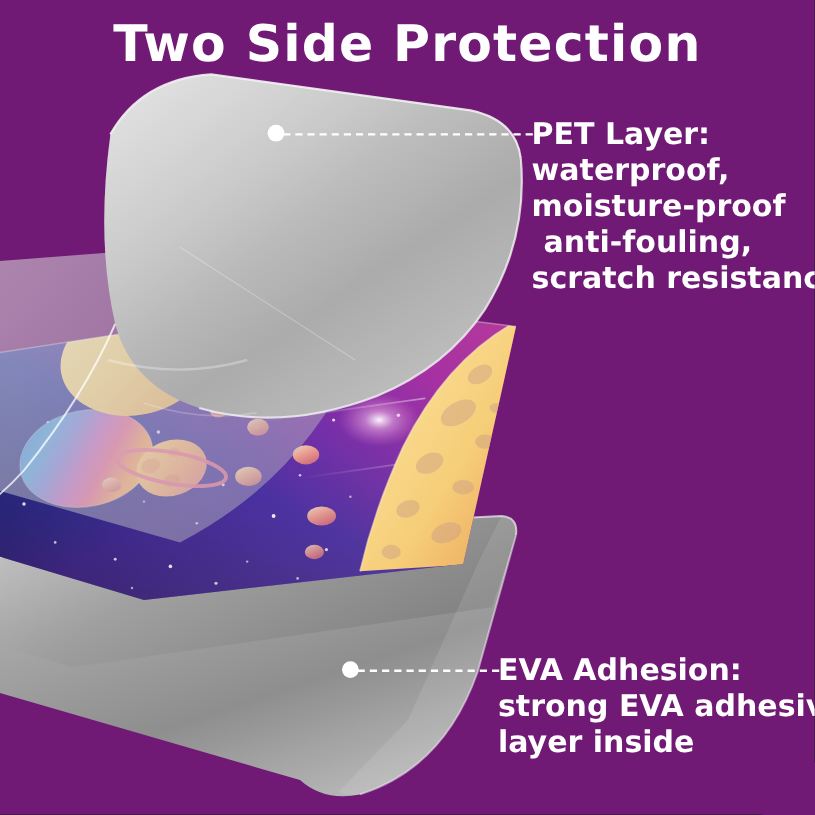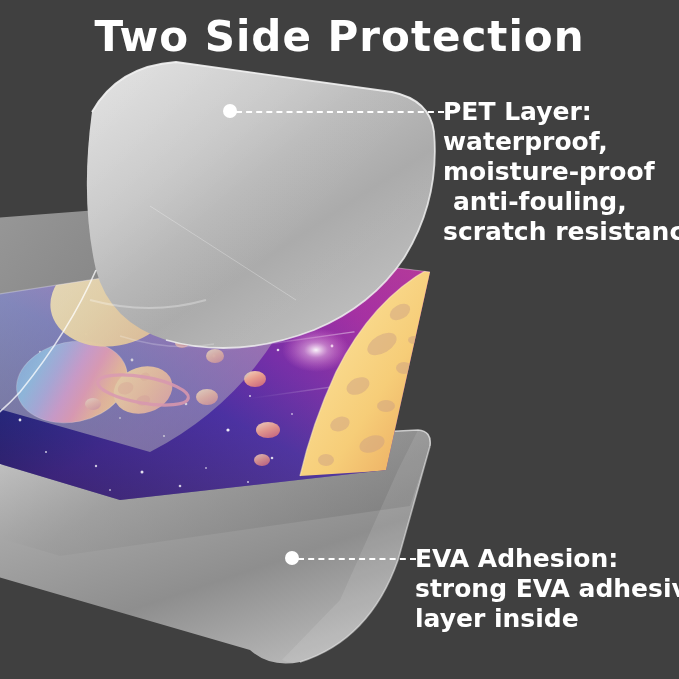--- a/index.html
+++ b/index.html
@@ -4,21 +4,21 @@
 <style>
   html, body {
     margin: 0;
     padding: 0;
     background: #1c1c1c;
   }
   #scene {
     position: relative;
     width: 679px;
     height: 679px;
-    background: #404040;
+    background: #701a75;
     overflow: hidden;
     font-family: "DejaVu Sans", sans-serif;
   }
 
   
   #title {
     position: absolute;
     top: 12px;
     left: 0;
     width: 679px;

